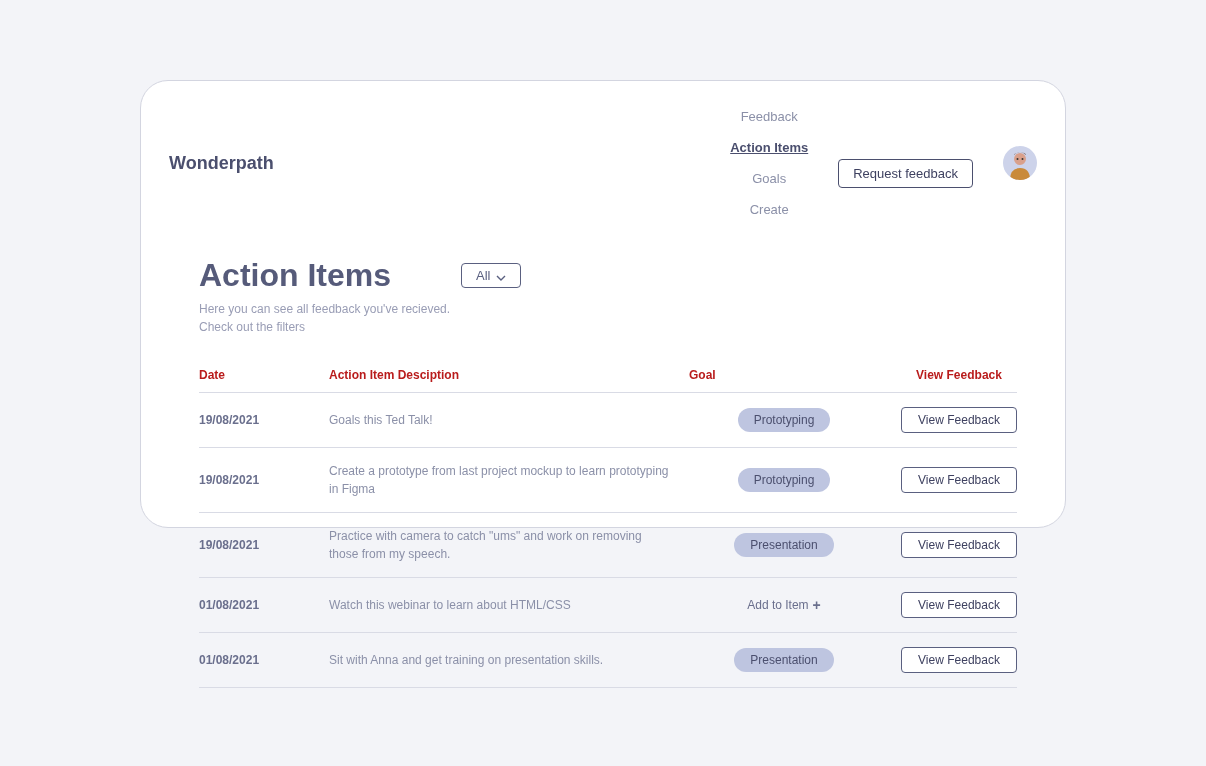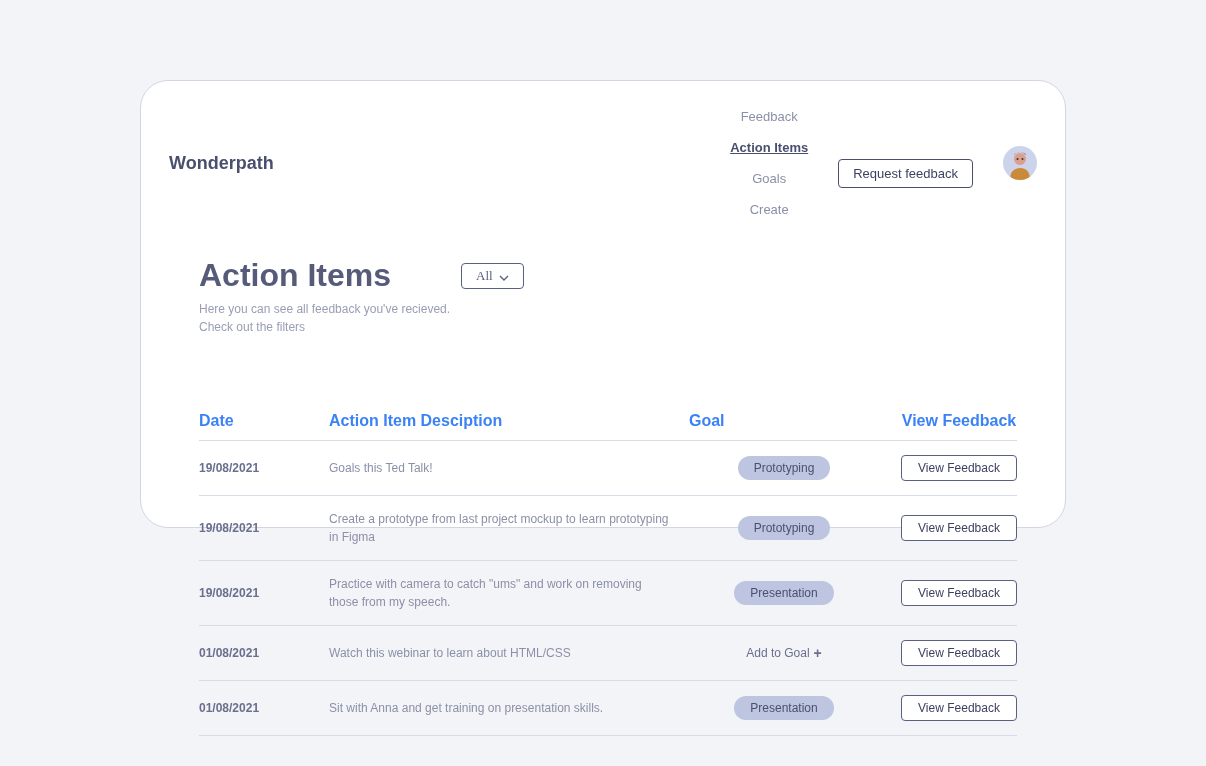--- a/index.html
+++ b/index.html
@@ -76,21 +76,21 @@
   .page-title {
     font-size: 32px;
     font-weight: bold;
     color: #565b7a;
   }
   .filter-btn {
     border: 1px solid #5a6080;
     background: #fff;
     border-radius: 4px;
     padding: 4px 14px;
-    font-family: Liberation Serif, serif;
+    font-family: Liberation Sans, sans-serif;
     font-size: 13px;
     color: #5a6080;
     display: inline-flex;
     align-items: center;
     gap: 6px;
     cursor: pointer;
   }
   .chevron {
     width: 10px; height: 10px;
     display: inline-block;
@@ -107,24 +107,23 @@
   .thead, .trow {
     display: grid;
     grid-template-columns: 130px 360px 190px 160px;
     align-items: center;
     border-bottom: 1px solid #d9dbe5;
   }
   .thead {
     padding: 8px 0 10px 0;
   }
   .thead .th {
-    font-size: 16px;
-    font-weight: bold;
-    color: #3b82f6;
-    margin-top: 44px;
+    font-size: 12px;
+    font-weight: bold;
+    color: #b91c1c;
   }
   .th.goal { }
   .th.vf { text-align: center; }
   .trow {
     padding: 14px 0;
     min-height: 52px;
   }
   .td-date {
     font-size: 12px;
     color: #6a6f8d;
@@ -242,21 +241,21 @@
             </div>
             <div class="td-vf">
               <button class="vf-btn">View Feedback</button>
             </div>
           </div>
           <div class="trow">
             <div class="td-date">01/08/2021</div>
             <div class="td-desc">Watch this webinar to learn about HTML/CSS</div>
             <div class="td-goal">
               <span class="add-goal">
-                <span>Add to Goal</span>
+                <span>Add to Item</span>
                 <span class="plus">+</span>
               </span>
             </div>
             <div class="td-vf">
               <button class="vf-btn">View Feedback</button>
             </div>
           </div>
           <div class="trow">
             <div class="td-date">01/08/2021</div>
             <div class="td-desc">Sit with Anna and get training on presentation skills.</div>

